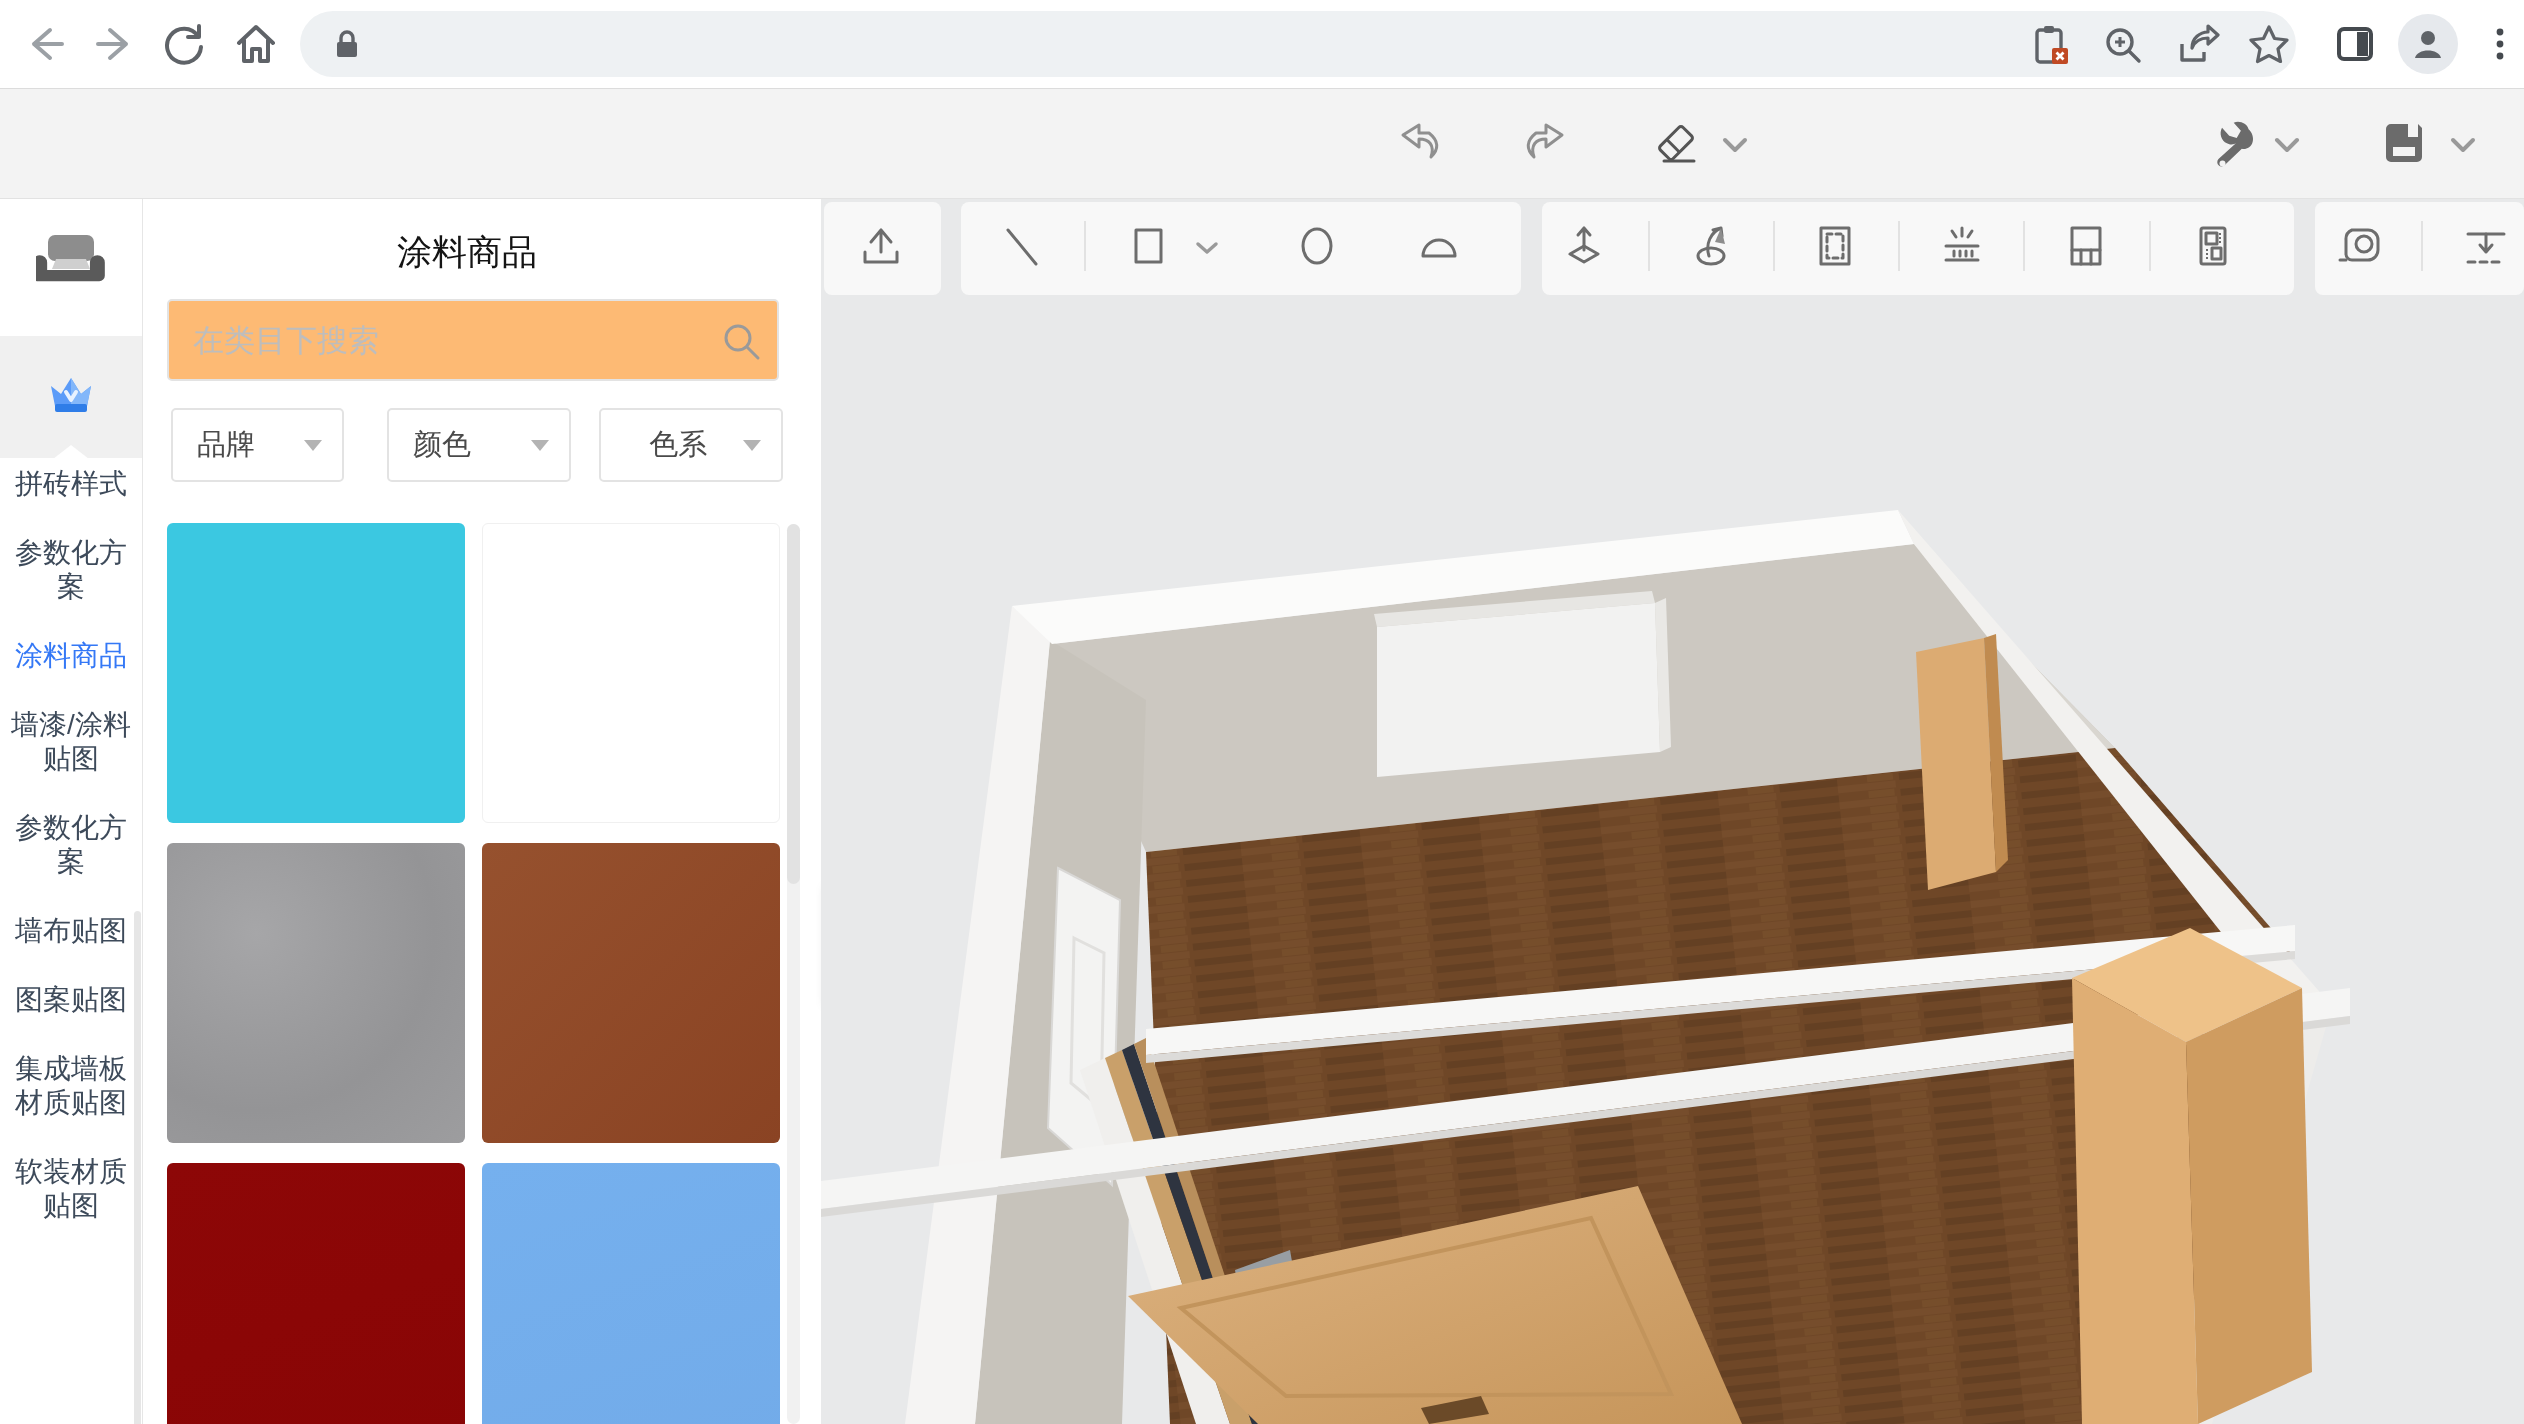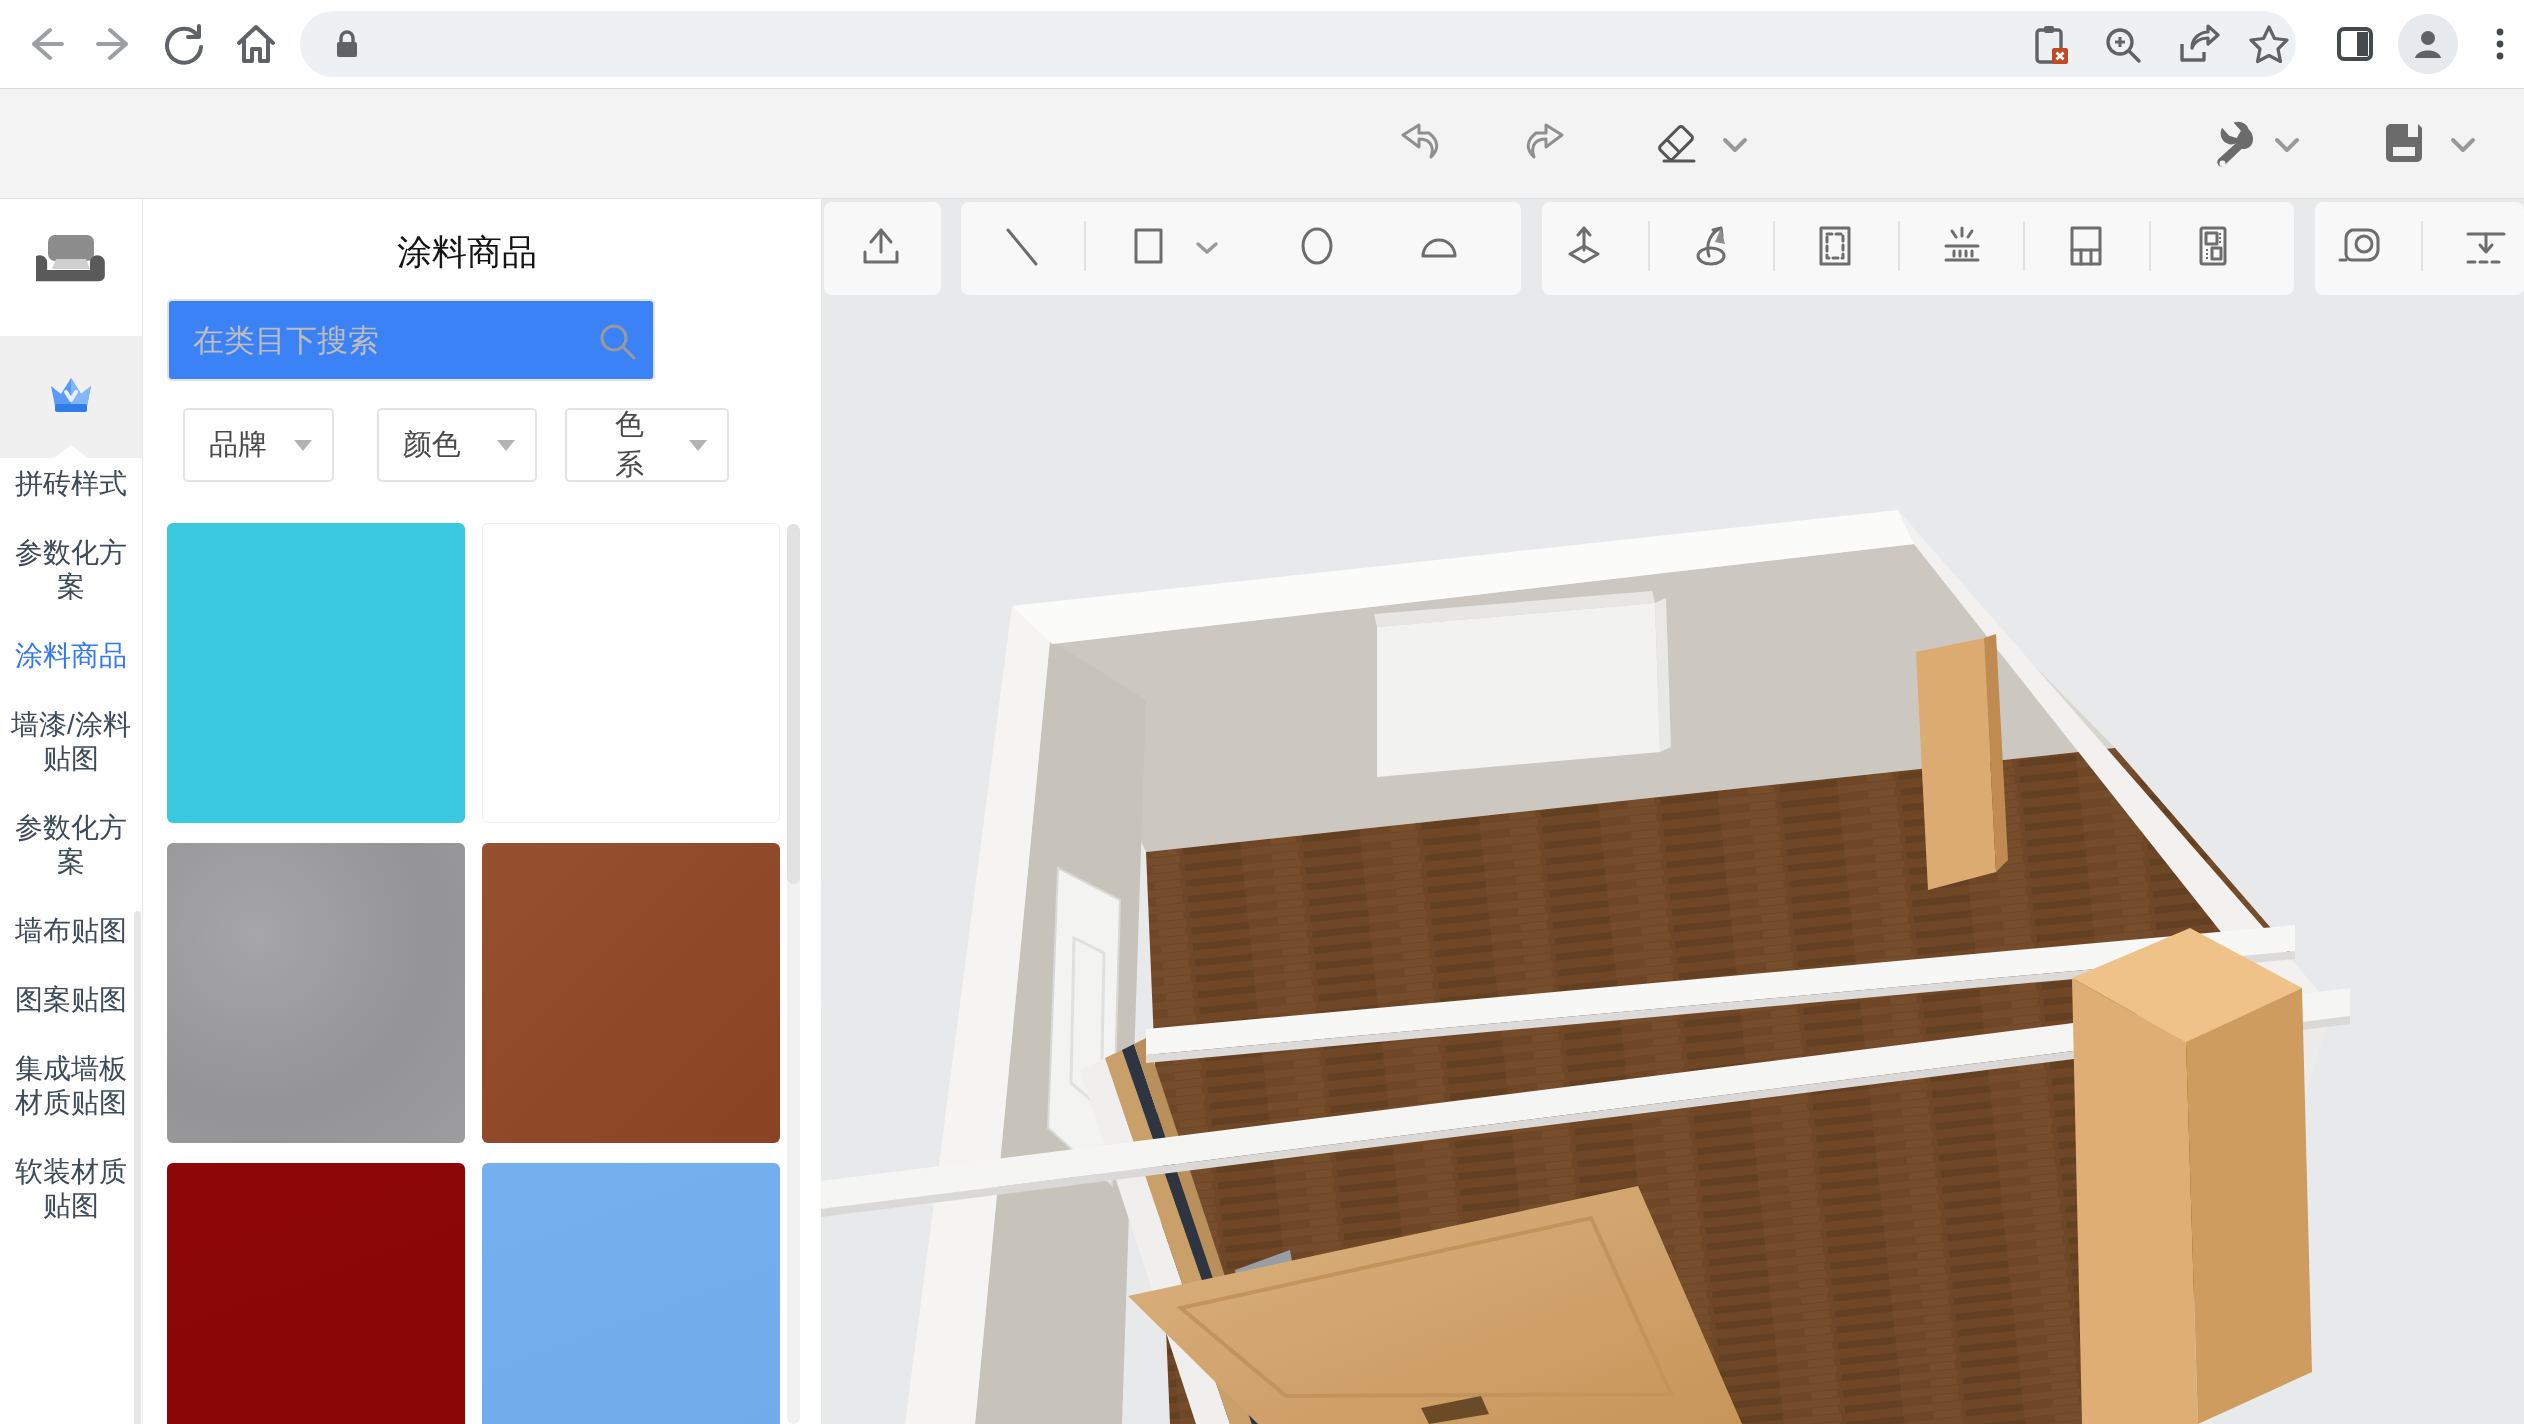--- a/index.html
+++ b/index.html
@@ -27,25 +27,25 @@
   #crown-block{position:absolute;left:0;top:137px;width:142px;height:122px;background:#f0f0f0;}
   #crown-block .notch{position:absolute;left:53px;bottom:-1px;width:0;height:0;border-left:18px solid transparent;border-right:18px solid transparent;border-bottom:14px solid #ffffff;}
   #crown-icon{position:absolute;left:47px;top:38px;width:48px;height:44px;}
   #sidebar-items{position:absolute;left:0;top:268px;width:142px;display:flex;flex-direction:column;gap:35px;}
   .side-item{width:142px;box-sizing:border-box;padding:0 6px;text-align:center;font-size:28px;line-height:34px;color:#3d4a5a;cursor:pointer;}
   .side-item.active{color:#3478f6;}
   #sidebar-scroll{position:absolute;right:1px;top:712px;width:7px;height:520px;background:#e6e6e6;border-radius:4px;}
   
   #panel{position:absolute;left:143px;top:199px;width:678px;height:1225px;background:#fff;border-right:1px solid #dedede;}
   #panel-title{position:absolute;left:0;top:30px;width:648px;text-align:center;font-size:35px;font-weight:500;color:#141414;}
-  #search-box{position:absolute;left:24px;top:100px;width:488px;height:82px;border:2px solid #e3e3e3;border-radius:5px;box-sizing:border-box;background:#3b82f6;}
+  #search-box{position:absolute;left:24px;top:100px;width:612px;height:82px;border:2px solid #e3e3e3;border-radius:5px;box-sizing:border-box;background:#fdba74;}
   #search-input{position:absolute;left:22px;top:0;width:510px;height:78px;border:none;outline:none;font-size:31px;color:#333;background:transparent;font-family:inherit;}
   #search-input::placeholder{color:#bdbdbd;}
   #search-icon{position:absolute;right:16px;top:20px;width:40px;height:40px;}
-  #filter-row{position:absolute;left:40px;top:209px;width:546px;display:flex;gap:28px;}
+  #filter-row{position:absolute;left:28px;top:209px;width:612px;display:flex;gap:28px;}
   .filter-btn{height:74px;border:2px solid #e3e3e3;border-radius:5px;box-sizing:border-box;display:flex;align-items:center;justify-content:space-between;padding:0 20px 0 24px;font-size:29px;color:#4a4a4a;background:#fff;cursor:pointer;}
   .filter-btn .caret{width:0;height:0;border-left:9px solid transparent;border-right:9px solid transparent;border-top:11px solid #b3b3b3;margin-left:26px;}
   #swatch-grid{position:absolute;left:24px;top:324px;width:615px;display:grid;grid-template-columns:298px 298px;grid-auto-rows:300px;column-gap:17px;row-gap:20px;}
   .swatch{border-radius:6px;cursor:pointer;}
   #panel-scroll{position:absolute;right:21px;top:325px;width:13px;height:900px;background:#f1f1f1;border-radius:7px;}
   #panel-scroll .thumb{width:13px;height:360px;background:#e2e2e2;border-radius:7px;}
   
   #collapse-handle{position:absolute;left:821px;top:885px;width:46px;height:118px;cursor:pointer;filter:drop-shadow(3px 2px 4px rgba(0,0,0,.10));}
   
   #toolbar-strip{position:absolute;left:821px;top:199px;width:1703px;height:99px;background:#e8e9ea;}

